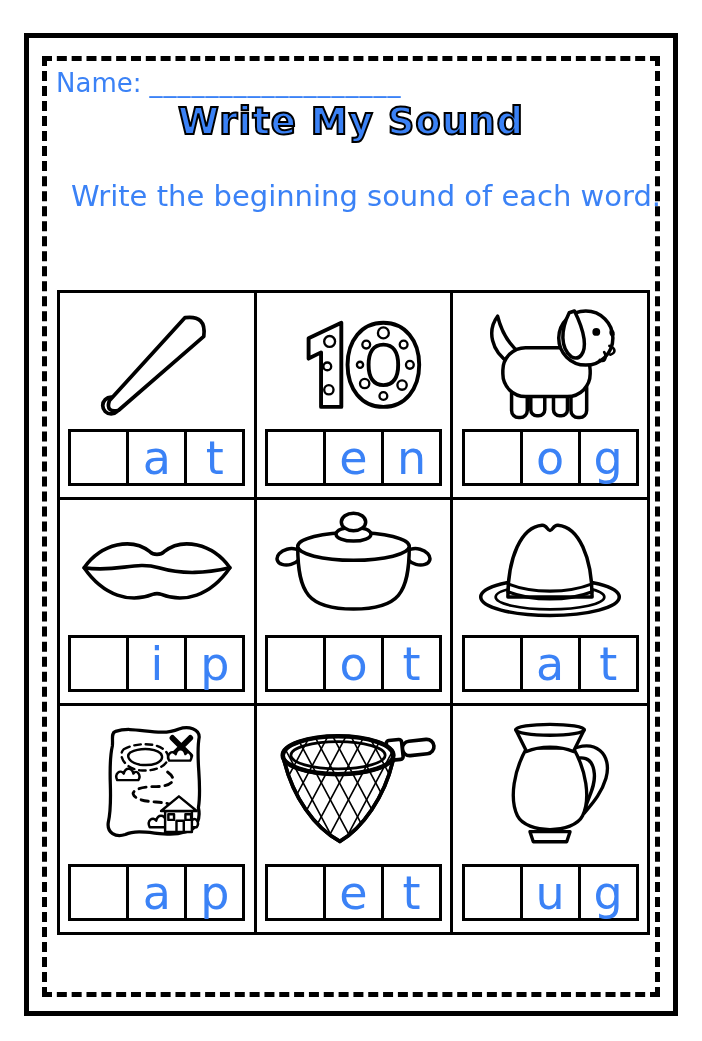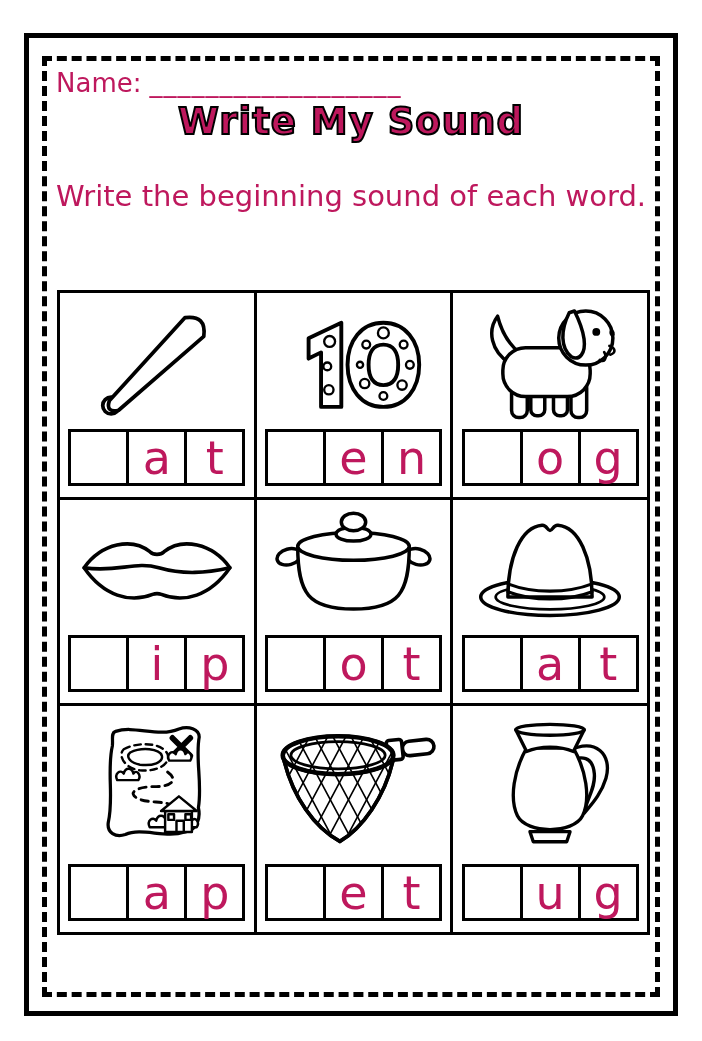--- a/index.html
+++ b/index.html
@@ -1,26 +1,26 @@
 <!DOCTYPE html>
 <html><head>
 <meta charset="utf-8">
 <style>
   html,body{margin:0;padding:0;background:#ffffff;}
   .sheet{position:relative;width:702px;height:1041px;background:#ffffff;
-         font-family:"DejaVu Sans",sans-serif;color:#be185d;overflow:hidden;}
+         font-family:"DejaVu Sans",sans-serif;color:#3b82f6;overflow:hidden;}
   .outer-frame{position:absolute;left:24px;top:33px;width:654px;height:983px;
                border:5px solid #000;box-sizing:border-box;}
   .dashed-frame{position:absolute;left:42px;top:56px;width:618px;height:941px;
                 border:5px dashed #000;box-sizing:border-box;}
   .name-row{position:absolute;left:56px;top:68px;font-size:26px;white-space:nowrap;}
   .name-line{margin-left:8px;letter-spacing:1px;}
   .title{position:absolute;left:24px;top:100px;width:654px;text-align:center;
          font-size:37px;font-weight:bold;-webkit-text-stroke:2px #000;letter-spacing:1px;}
-  .subtitle{position:absolute;left:51px;top:178px;width:600px;text-align:center;
+  .subtitle{position:absolute;left:66px;top:178px;width:600px;text-align:center;
             font-size:29px;line-height:1.25;}
   .grid{position:absolute;left:57px;top:290px;width:593px;height:645px;
         display:grid;grid-template-columns:repeat(3,1fr);grid-template-rows:204px 203px 1fr;
         gap:3px;padding:3px;background:#000;box-sizing:border-box;}
   .cell{background:#fff;display:flex;flex-direction:column;align-items:center;min-height:0;}
   .pic{flex:1;display:flex;align-items:center;justify-content:center;min-height:0;padding-top:3px;}
   .boxes{display:flex;margin-bottom:11px;}
   .lbox{width:55px;height:51px;border:3px solid #000;margin-left:-3px;
         display:flex;align-items:center;justify-content:center;font-size:46px;line-height:1;}
   .lbox:first-child{margin-left:0;}

